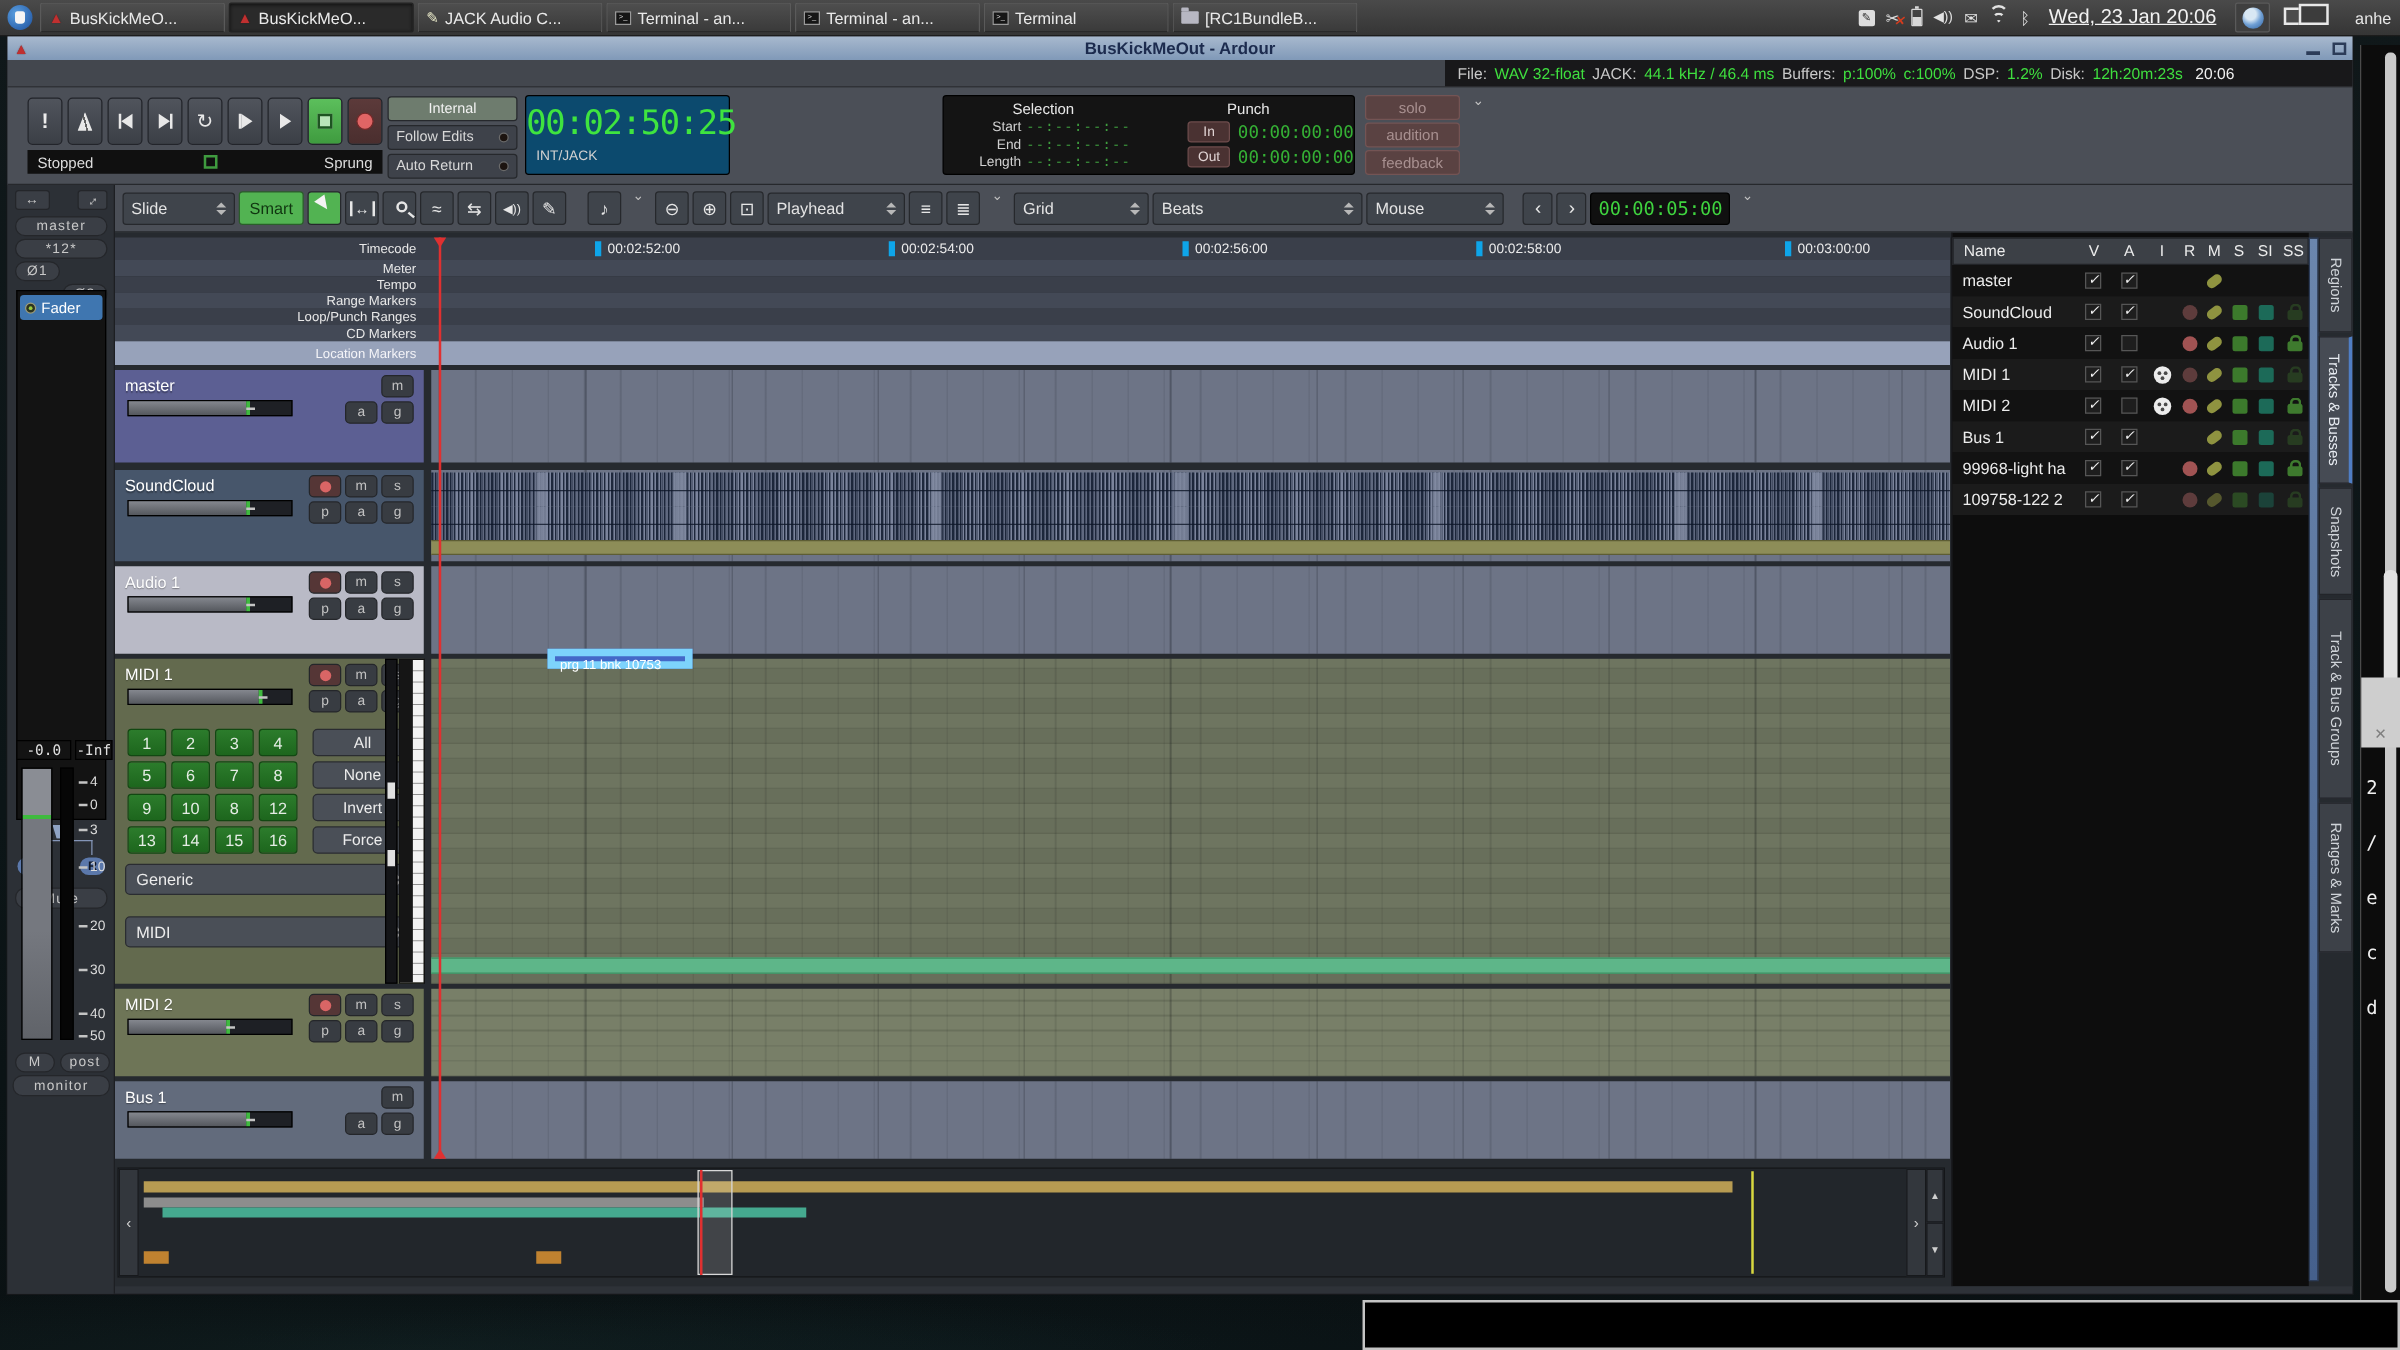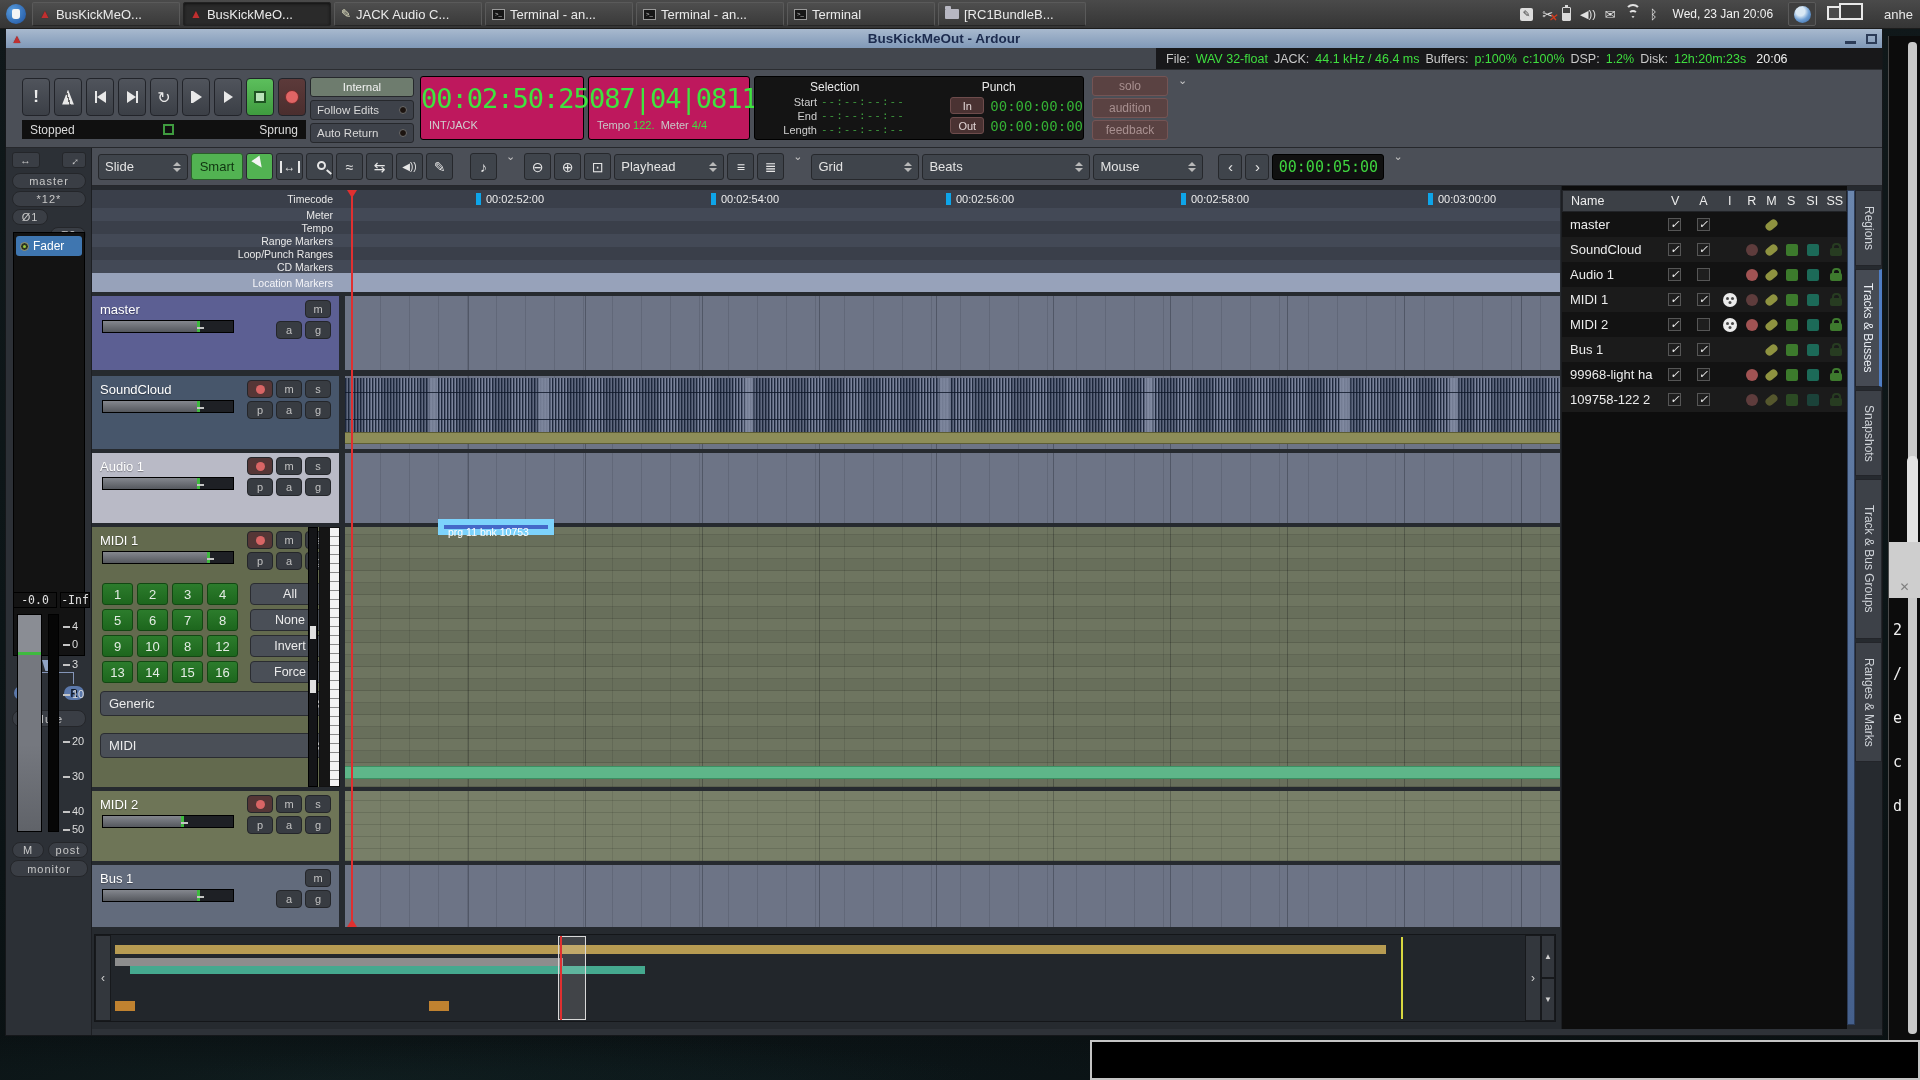--- a/index.html
+++ b/index.html
@@ -29,21 +29,21 @@
   .tray{margin-left:auto;display:flex;align-items:center;gap:9px;padding-right:4px;color:#e6e6e6;}
   .ti{font-size:13px;color:#e2e2e2;position:relative;line-height:1;}
   .editico{width:13px;height:13px;background:#ddd;border-radius:2px;color:#333;font-size:9px;line-height:13px;text-align:center;}
   .cutx{position:absolute;right:-4px;bottom:-2px;color:#d23c1e;font-size:10px;font-weight:bold;}
   .batt{width:9px;height:14px;border:1px solid #d8d8d8;border-radius:1px;position:relative;background:linear-gradient(0deg,#d8d8d8 55%,transparent 55%);}
   .batt::before{content:"";position:absolute;left:2px;top:-3px;width:3px;height:2px;background:#d8d8d8;}
   .spk{font-size:11px;}
   .wifi{width:16px;height:12px;position:relative;}
   .wifi span{position:absolute;left:50%;bottom:0;transform:translateX(-50%);border:2px solid #e2e2e2;border-radius:50%;border-bottom-color:transparent;border-left-color:transparent;border-right-color:transparent;}
   .w1{width:16px;height:16px;} .w2{width:10px;height:10px;} .w3{width:4px;height:4px;border-width:2px;}
-  .clock{font-size:12px;color:#f2f2f2;padding:0 6px;white-space:nowrap;}
+  .clock{font-size:16px;color:#f2f2f2;padding:0 6px;white-space:nowrap;text-decoration:underline;}
   .globebtn{width:28px;height:24px;border:1px solid #5a5a5a;background:#3f3f3f;display:flex;align-items:center;justify-content:center;border-radius:2px;}
   .globe{width:17px;height:17px;border-radius:50%;background:radial-gradient(circle at 38% 32%,#d9e8f4 0 28%,#6f9fd4 55%,#2c5f9e 100%);}
   .pager{width:44px;height:24px;position:relative;}
   .pg{position:absolute;border:2px solid #e8e8e8;background:#4c4c4c;}
   .pg1{left:2px;top:4px;width:20px;height:14px;}
   .pg2{left:14px;top:1px;width:24px;height:17px;background:#3c3c3c;}
   .cornertxt{color:#e8e8e8;font-size:13px;padding-left:6px;}
   
   .ardour{position:absolute;left:6px;top:29px;width:1876px;height:1006px;background:#2e3238;
     box-shadow:0 0 0 1px #15171a; z-index:10;}
@@ -76,21 +76,21 @@
   .gi-rec{width:14px;height:14px;border-radius:50%;background:#e06565;border:1px solid #732a2a;}
   .tstate{position:absolute;left:16px;top:50px;width:284px;height:19px;background:#101010;color:#dcdcdc;
     font-size:12px;display:flex;align-items:center;padding:0 8px;}
   .tstate .spr{margin-left:auto;}
   .gsq{width:11px;height:11px;border:2px solid #3f9b3f;margin-left:88px;}
   .optcol{position:absolute;left:304px;top:7px;width:104px;display:flex;flex-direction:column;gap:3px;}
   .optbtn{height:20px;border-radius:3px;background:#3e424a;border:1px solid #26282c;color:#d8d8d8;font-size:11.5px;
     display:flex;align-items:center;justify-content:center;gap:5px;padding:0 6px;}
   .optbtn.internal{background:#6e7c6e;color:#f2f2f2;}
   .led{width:8px;height:8px;border-radius:50%;background:#1c1410;border:1px solid #6a6a6a;margin-left:auto;}
-  .clockbox{position:absolute;top:6px;height:64px;background:#be185d;border:1px solid #000;border-radius:3px;}
+  .clockbox{position:absolute;top:6px;height:64px;background:#0c4a6e;border:1px solid #000;border-radius:3px;}
   .ck1{left:414px;width:164px;} .ck2{left:582px;width:162px;}
   .bigtime{font-family:"DejaVu Sans Mono",monospace;font-size:27px;color:#3fe43f;text-align:center;margin-top:6px;letter-spacing:-1px;white-space:nowrap;}
   .subtime{font-size:11px;color:#d0d0d0;padding:5px 8px 0;}
   .subtime .sv{font-size:11px;}
   .selpanel{position:absolute;left:748px;top:6px;width:330px;height:64px;background:#141414;border:1px solid #000;border-radius:3px;display:flex;}
   .selblk{width:190px;padding-top:3px;}
   .panelhead{color:#e8e8e8;font-size:12px;text-align:center;}
   .selrow{display:flex;align-items:center;font-size:11px;margin-top:1px;}
   .selrow .lab{width:62px;text-align:right;color:#d0d0d0;}
   .selrow .val{color:#3f9e3f;font-family:"DejaVu Sans Mono",monospace;margin-left:4px;letter-spacing:1px;}
@@ -409,24 +409,20 @@
           </button>
         <button class="optbtn">
             <span>Auto Return</span>
             <i class="led"></i>
           </button>
       </div>
       <div class="clockbox ck1">
         <div class="bigtime">00:02:50:25</div>
         <div class="subtime">INT/JACK</div>
       </div>
-      <div class="clockbox ck2">
-        <div class="bigtime">087|04|0811</div>
-        <div class="subtime"><span class="sl">Tempo</span> <span class="sv">122.</span>&nbsp; <span class="sl">Meter</span> <span class="sv">4/4</span></div>
-      </div>
       <div class="selpanel">
         <div class="selblk">
           <div class="panelhead">Selection</div>
           <div class="selrow">
               <span class="lab">Start</span>
               <span class="val">--:--:--:--</span>
             </div>
           <div class="selrow">
               <span class="lab">End</span>
               <span class="val">--:--:--:--</span>

